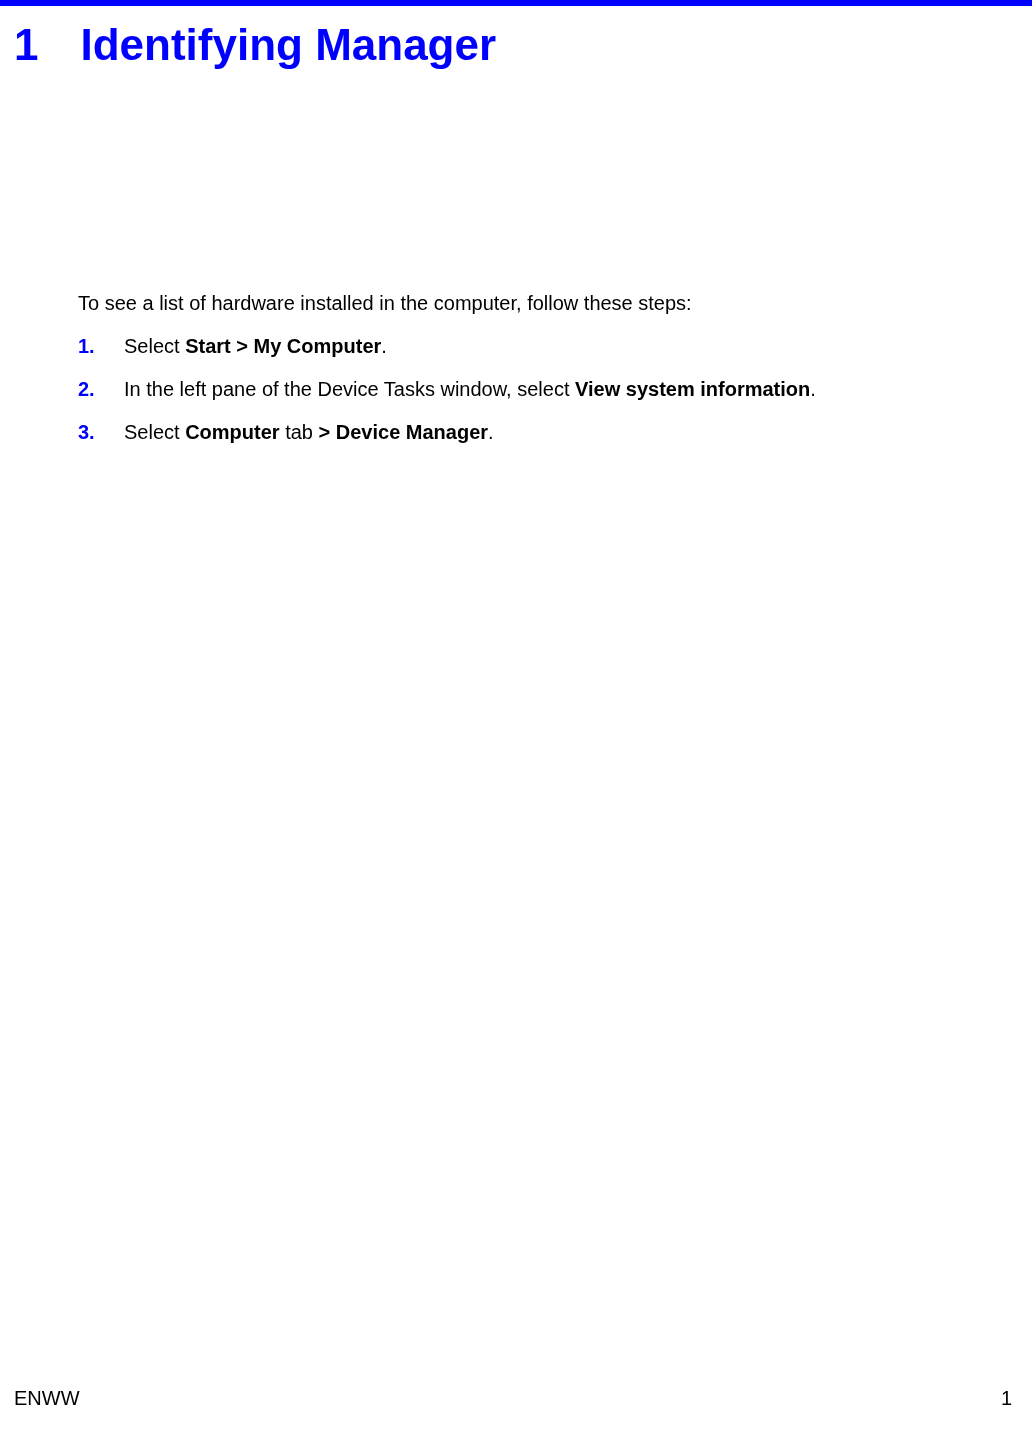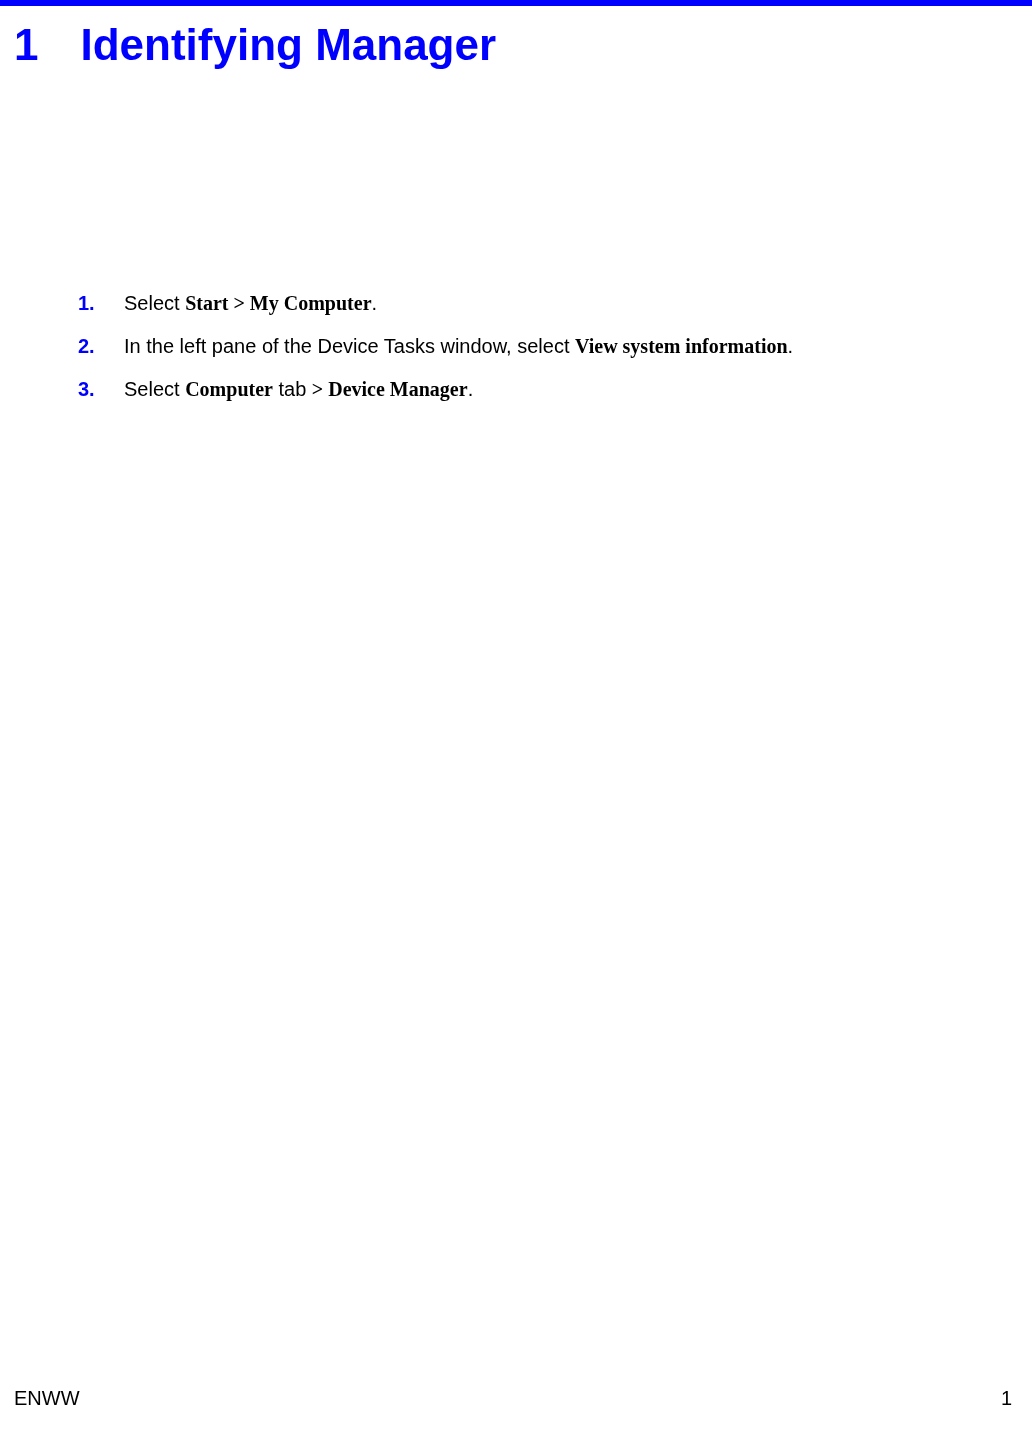--- a/index.html
+++ b/index.html
@@ -52,21 +52,20 @@
       color: #0000ff;
       font-weight: bold;
       width: 46px;
       flex-shrink: 0;
     }
     .step-text {
       flex: 1;
     }
     .bold {
       font-weight: bold;
-      font-family: Liberation Serif, serif;
     }
     .closing {
       margin-top: 0;
     }
     .footer {
       position: absolute;
       bottom: 34px;
       left: 14px;
       right: 20px;
       display: flex;
@@ -80,20 +79,21 @@
 <body>
 
 <div class="top-bar"></div>
 
 <div class="chapter-heading">
   <span class="chapter-number">1</span>
   <span>Identifying Manager</span>
 </div>
 
 <div class="content">
+  <p class="intro">To see a list of hardware installed in the computer, follow these steps:</p>
 
   <ol class="steps">
     <li class="step">
       <span class="step-number">1.</span>
       <span class="step-text">
         <span>Select </span><span class="bold">Start &gt; My Computer</span><span>.</span>
       </span>
     </li>
     <li class="step">
       <span class="step-number">2.</span>

